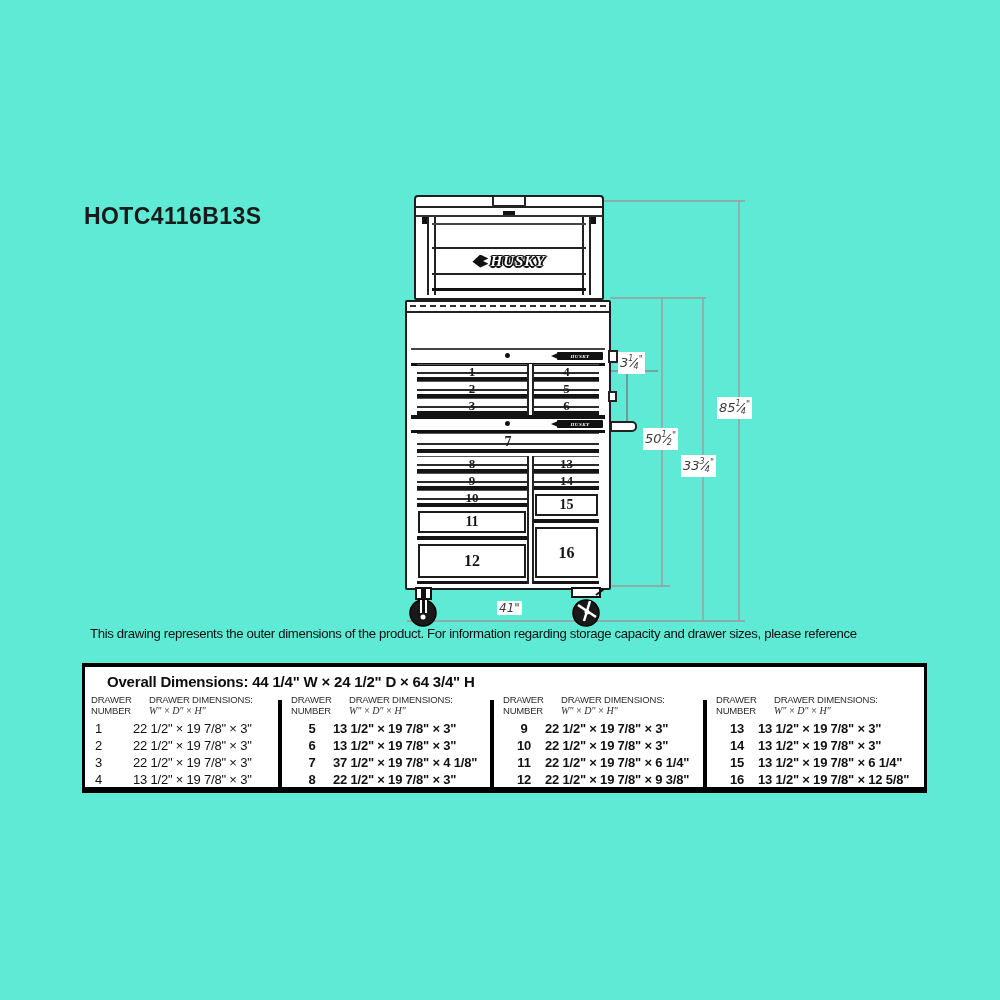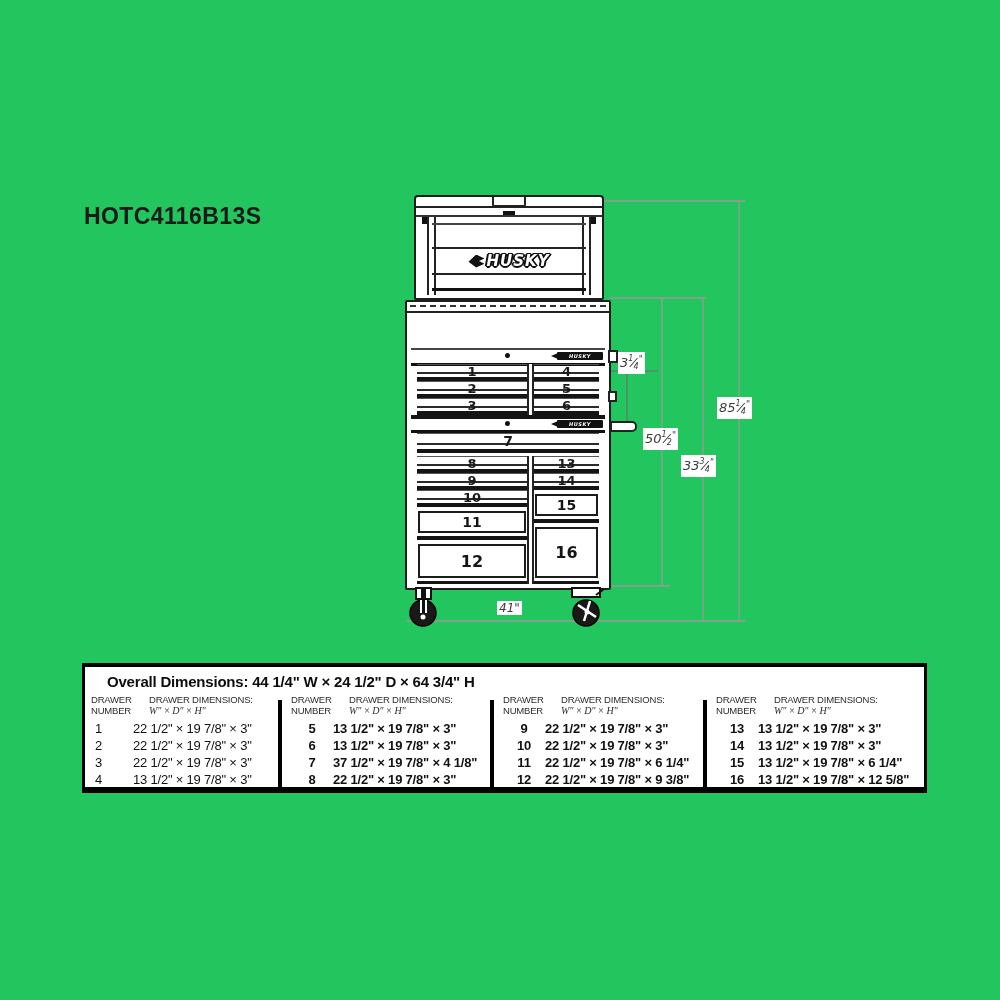--- a/index.html
+++ b/index.html
@@ -1,26 +1,26 @@
 <!DOCTYPE html>
 <html><head>
 <meta charset="utf-8">
 <style>
   html,body{margin:0;padding:0;background:#fff;}
-  #page{position:relative;width:1000px;height:1000px;background:#22c55e;overflow:hidden;
+  #page{position:relative;width:1000px;height:1000px;background:#5eead4;overflow:hidden;
         font-family:"Liberation Sans",sans-serif;color:#161616;}
 
   
   .product-title{position:absolute;left:84px;top:203px;font-size:23px;font-weight:bold;
                  letter-spacing:.4px;color:#1a1a1a;}
 
   
   #drawing{position:absolute;left:0;top:0;width:1000px;height:660px;
            font-family:"DejaVu Sans",sans-serif;}
-  .lineart{box-sizing:border-box;background:#fff;}
+  .lineart{box-sizing:border-box;background:#fff;font-family:Liberation Serif, serif;}
 
   
   #chest{position:absolute;left:414px;top:195px;width:190px;height:105px;
          border:2px solid #1d1d1d;border-radius:4px 4px 2px 2px;background:#fff;}
   .chest-lid{position:absolute;left:0;top:0;right:0;height:9px;border-bottom:2px solid #222;}
   .chest-handle{position:absolute;left:50%;top:-2px;width:30px;height:8px;margin-left:-17px;
                 border:2px solid #222;background:#fff;border-radius:2px;}
   .chest-lid2{position:absolute;left:0;top:11px;right:0;height:7px;border-bottom:2px solid #333;}
   .chest-lid2 i{position:absolute;left:50%;top:3px;width:12px;height:4px;margin-left:-6px;background:#111;}
   .post{position:absolute;top:20px;width:5px;height:78px;border-left:2px solid #222;border-right:2px solid #222;}
@@ -229,20 +229,21 @@
     <div class="dim-label" style="left:681px;top:455px;">
       <span>33</span><sup>3</sup><span class="sl">⁄</span><sub>4</sub><span class="inq">"</span>
     </div>
     <div class="dim-label" style="left:717px;top:397px;">
       <span>85</span><sup>1</sup><span class="sl">⁄</span><sub>4</sub><span class="inq">"</span>
     </div>
     <div class="dim-label plain" style="left:497px;top:601px;">41"</div>
   </div>
 
   <div id="note">
+    <span style="display:block;">This drawing represents the outer dimensions of the product. For information regarding storage capacity and drawer sizes, please reference</span>
   </div>
 
   <div id="spec-table">
     <div class="tbl-title">Overall Dimensions: 44 1/4" W × 24 1/2" D × 64 3/4" H</div>
 
     <div class="grp light" style="left:6px;width:186px;">
       <div class="ghrow">
         <span>DRAWER</span>
         <span>DRAWER DIMENSIONS:</span>
       </div>

